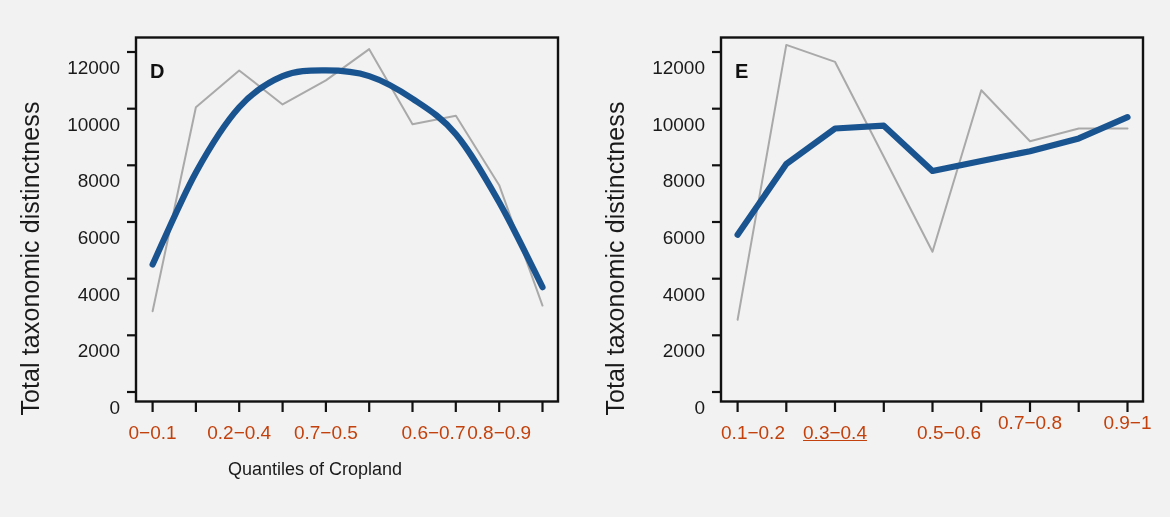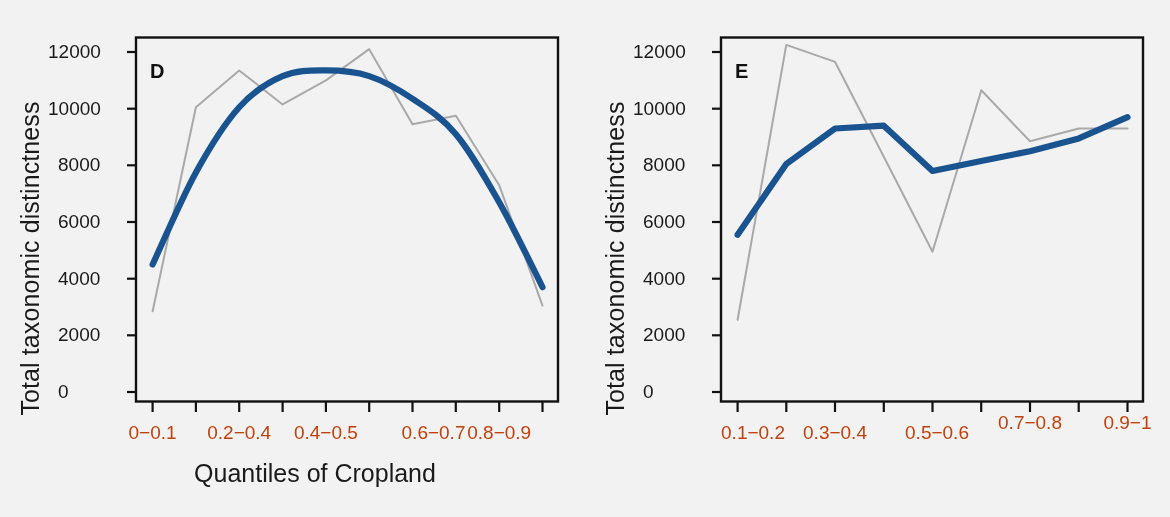--- a/index.html
+++ b/index.html
@@ -61,32 +61,33 @@
     width: 44px;
     height: 517px;
   }
 
   .xlab {
     position: absolute;
     left: 60px;
     width: 510px;
     top: 459px;
     text-align: center;
-    font-size: 25px;
+    font-size: 18px;
     color: #1a1a1a;
     white-space: nowrap;
   }
 
   .ytick-label {
     position: absolute;
-    text-align: left;
+    text-align: right;
     font-size: 19px;
     color: #1a1a1a;
     transform: translateY(-50%);
     white-space: nowrap;
+    margin-top: 16px;
   }
   .xtick-label {
     position: absolute;
     font-size: 19px;
     color: #c2410c;
     transform: translateX(-50%);
     white-space: nowrap;
   }
 </style>
 </head>
@@ -136,21 +137,21 @@
     <div class="ytick-label" style="left:58px;width:62px;top:392px;">0</div>
     <div class="ytick-label" style="left:58px;width:62px;top:335px;">2000</div>
     <div class="ytick-label" style="left:58px;width:62px;top:279px;">4000</div>
     <div class="ytick-label" style="left:58px;width:62px;top:222px;">6000</div>
     <div class="ytick-label" style="left:58px;width:62px;top:165px;">8000</div>
     <div class="ytick-label" style="left:48px;width:72px;top:109px;">10000</div>
     <div class="ytick-label" style="left:48px;width:72px;top:52px;">12000</div>
 
     <div class="xtick-label" style="left:152.6px;top:422px;">0−0.1</div>
     <div class="xtick-label" style="left:239.2px;top:422px;">0.2−0.4</div>
-    <div class="xtick-label" style="left:325.9px;top:422px;">0.4−0.5</div>
+    <div class="xtick-label" style="left:325.9px;top:422px;">0.7−0.5</div>
     <div class="xtick-label" style="left:412.5px;top:422px;margin-left:21px;">0.6−0.7</div>
     <div class="xtick-label" style="left:499.2px;top:422px;">0.8−0.9</div>
 
     <div class="xlab">Quantiles of Cropland</div>
   </div>
 
   <div class="panel panel-right">
     <div class="ylab-wrap">
       <div class="ylab">Total taxonomic distinctness</div>
     </div>
@@ -187,20 +188,20 @@
 
     <div class="ytick-label" style="left:58px;width:62px;top:392px;">0</div>
     <div class="ytick-label" style="left:58px;width:62px;top:335px;">2000</div>
     <div class="ytick-label" style="left:58px;width:62px;top:279px;">4000</div>
     <div class="ytick-label" style="left:58px;width:62px;top:222px;">6000</div>
     <div class="ytick-label" style="left:58px;width:62px;top:165px;">8000</div>
     <div class="ytick-label" style="left:48px;width:72px;top:109px;">10000</div>
     <div class="ytick-label" style="left:48px;width:72px;top:52px;">12000</div>
 
     <div class="xtick-label" style="left:168px;top:422px;">0.1−0.2</div>
-    <div class="xtick-label" style="left:250.0px;top:422px;">0.3−0.4</div>
-    <div class="xtick-label" style="left:352px;top:422px;">0.5−0.6</div>
+    <div class="xtick-label" style="left:250.0px;top:422px;text-decoration:underline;">0.3−0.4</div>
+    <div class="xtick-label" style="left:364px;top:422px;">0.5−0.6</div>
     <div class="xtick-label" style="left:445.0px;top:412px;">0.7−0.8</div>
     <div class="xtick-label" style="left:542.5px;top:412px;">0.9−1</div>
 
   </div>
 
 </div>
 
 </body></html>

